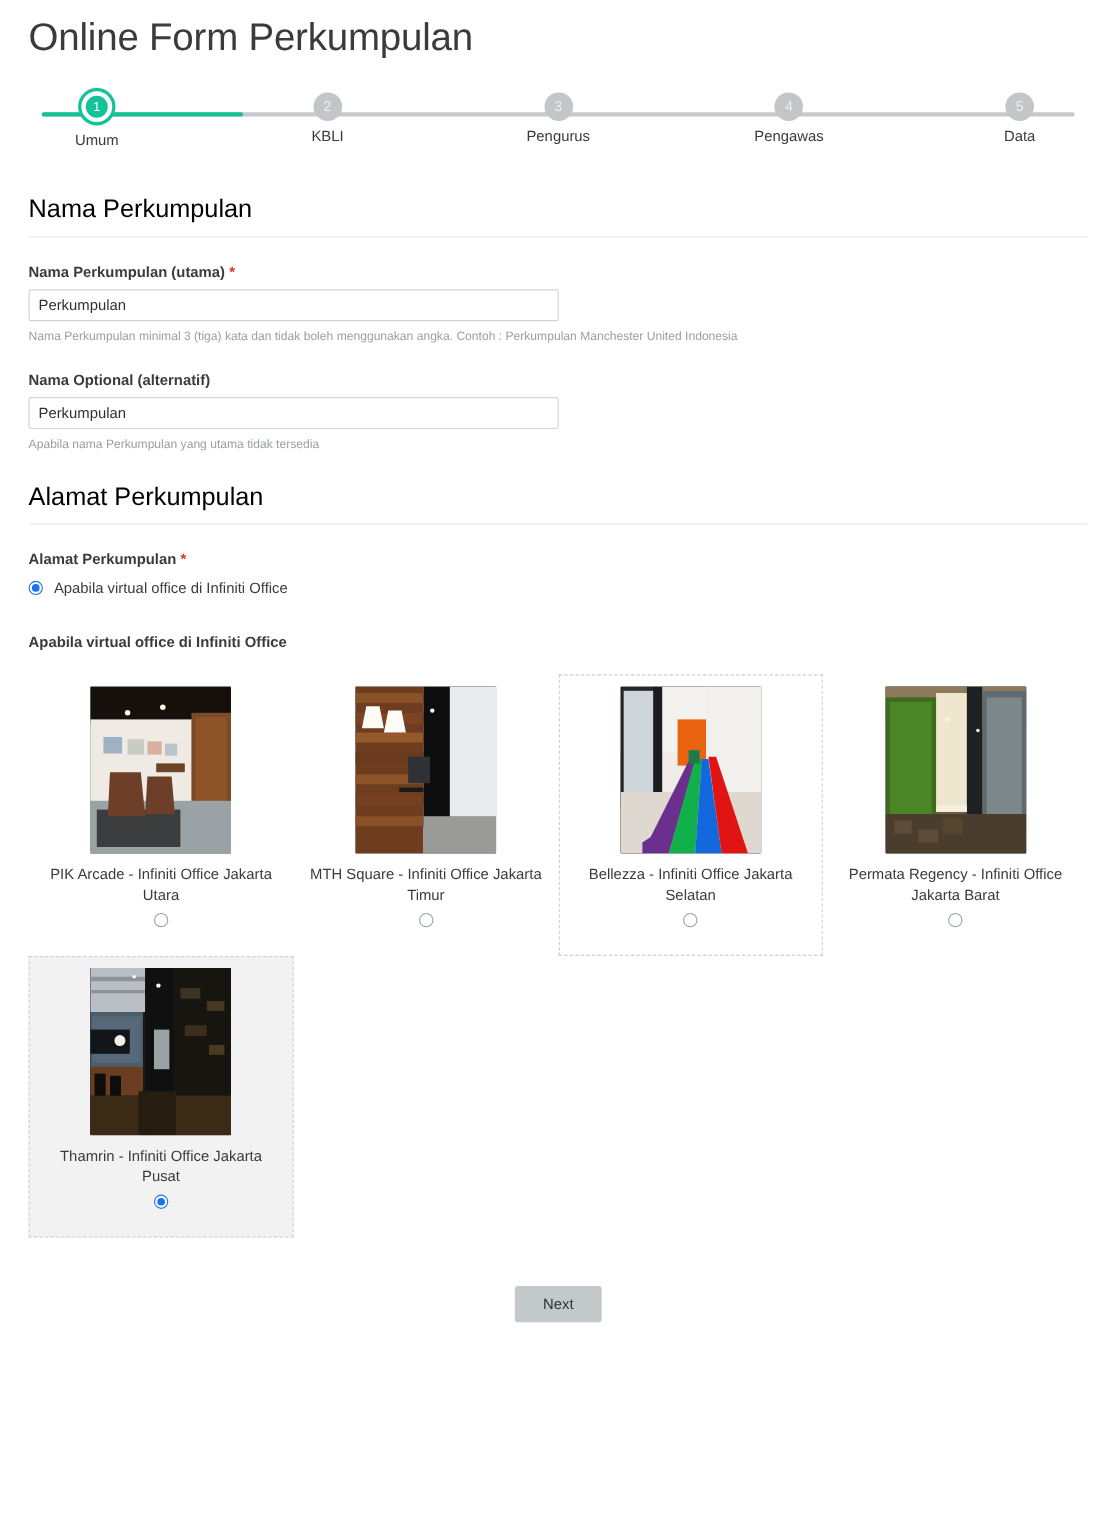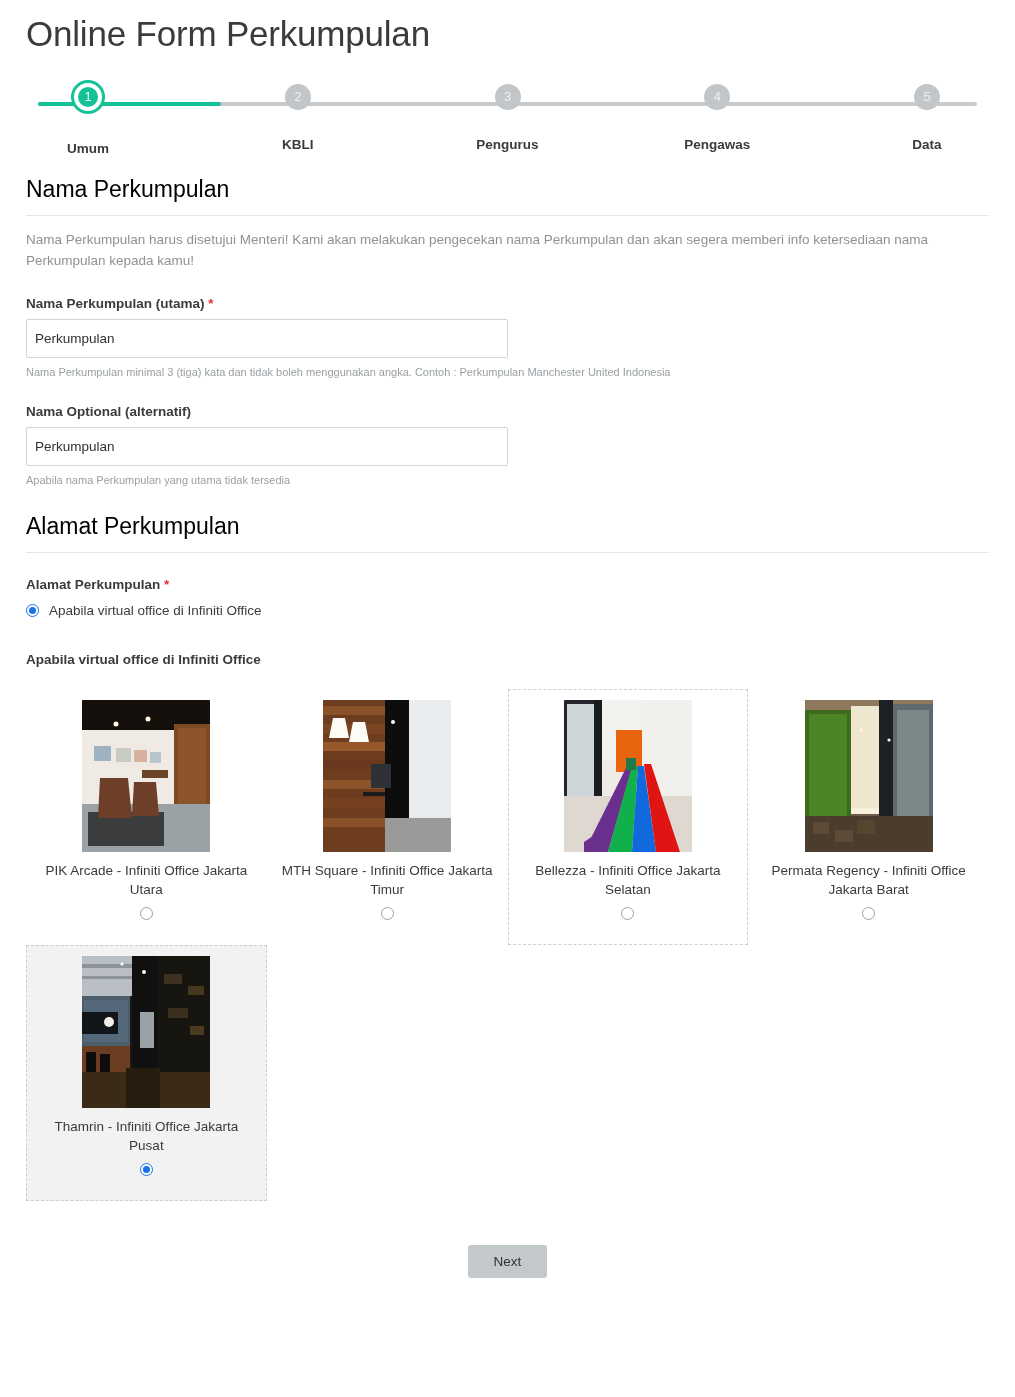--- a/index.html
+++ b/index.html
@@ -94,25 +94,24 @@
     left: 4px; top: 4px;
     width: 20px; height: 20px;
     border-radius: 50%;
     background: #13c296;
     line-height: 20px;
     font-size: 12px;
     color: #ffffff;
     text-align: center;
   }
   .step-label {
-    margin-top: 27px;
+    margin-top: 6px;
     font-size: 13.5px;
     color: #3b3b3b;
     white-space: nowrap;
-    font-weight: bold;
   }
 
   
   .container { padding: 0 26px 0 26px; }
   .section-title {
     font-size: 23px;
     font-weight: 400;
     color: #000000;
     margin: 26px 0 0 0;
     padding-bottom: 11px;
@@ -137,21 +136,21 @@
   .field-label {
     font-size: 13.5px;
     font-weight: bold;
     color: #3b3b3b;
     margin-bottom: 8px;
   }
   .req { color: #e03131; font-weight: bold; }
   .text-input {
     display: block;
     width: 482px;
-    height: 39px;
+    height: 29px;
     padding: 3px 8px;
     font-size: 13.5px;
     font-family: "Liberation Sans", sans-serif;
     color: #2f3133;
     background: #ffffff;
     border: 1px solid #d4d4d4;
     border-radius: 2px;
     outline: none;
   }
   .hint {
@@ -305,21 +304,20 @@
           <div class="step-label">Data</div>
         </div>
       </div>
   </div>
 
   <div class="container">
 
     <div>
       <h2 class="section-title">Nama Perkumpulan</h2>
       <hr class="section-rule">
-      <p class="section-desc">Nama Perkumpulan harus disetujui Menteri! Kami akan melakukan pengecekan nama Perkumpulan dan akan segera memberi info ketersediaan nama Perkumpulan kepada kamu!</p>
 
       <div class="field">
         <div class="field-label">
           <span>Nama Perkumpulan (utama)</span>
           <span class="req">*</span>
         </div>
         <input class="text-input" type="text" value="Perkumpulan" style="">
         <div class="hint">Nama Perkumpulan minimal 3 (tiga) kata dan tidak boleh menggunakan angka. Contoh : Perkumpulan Manchester United Indonesia</div>
       </div>
 

